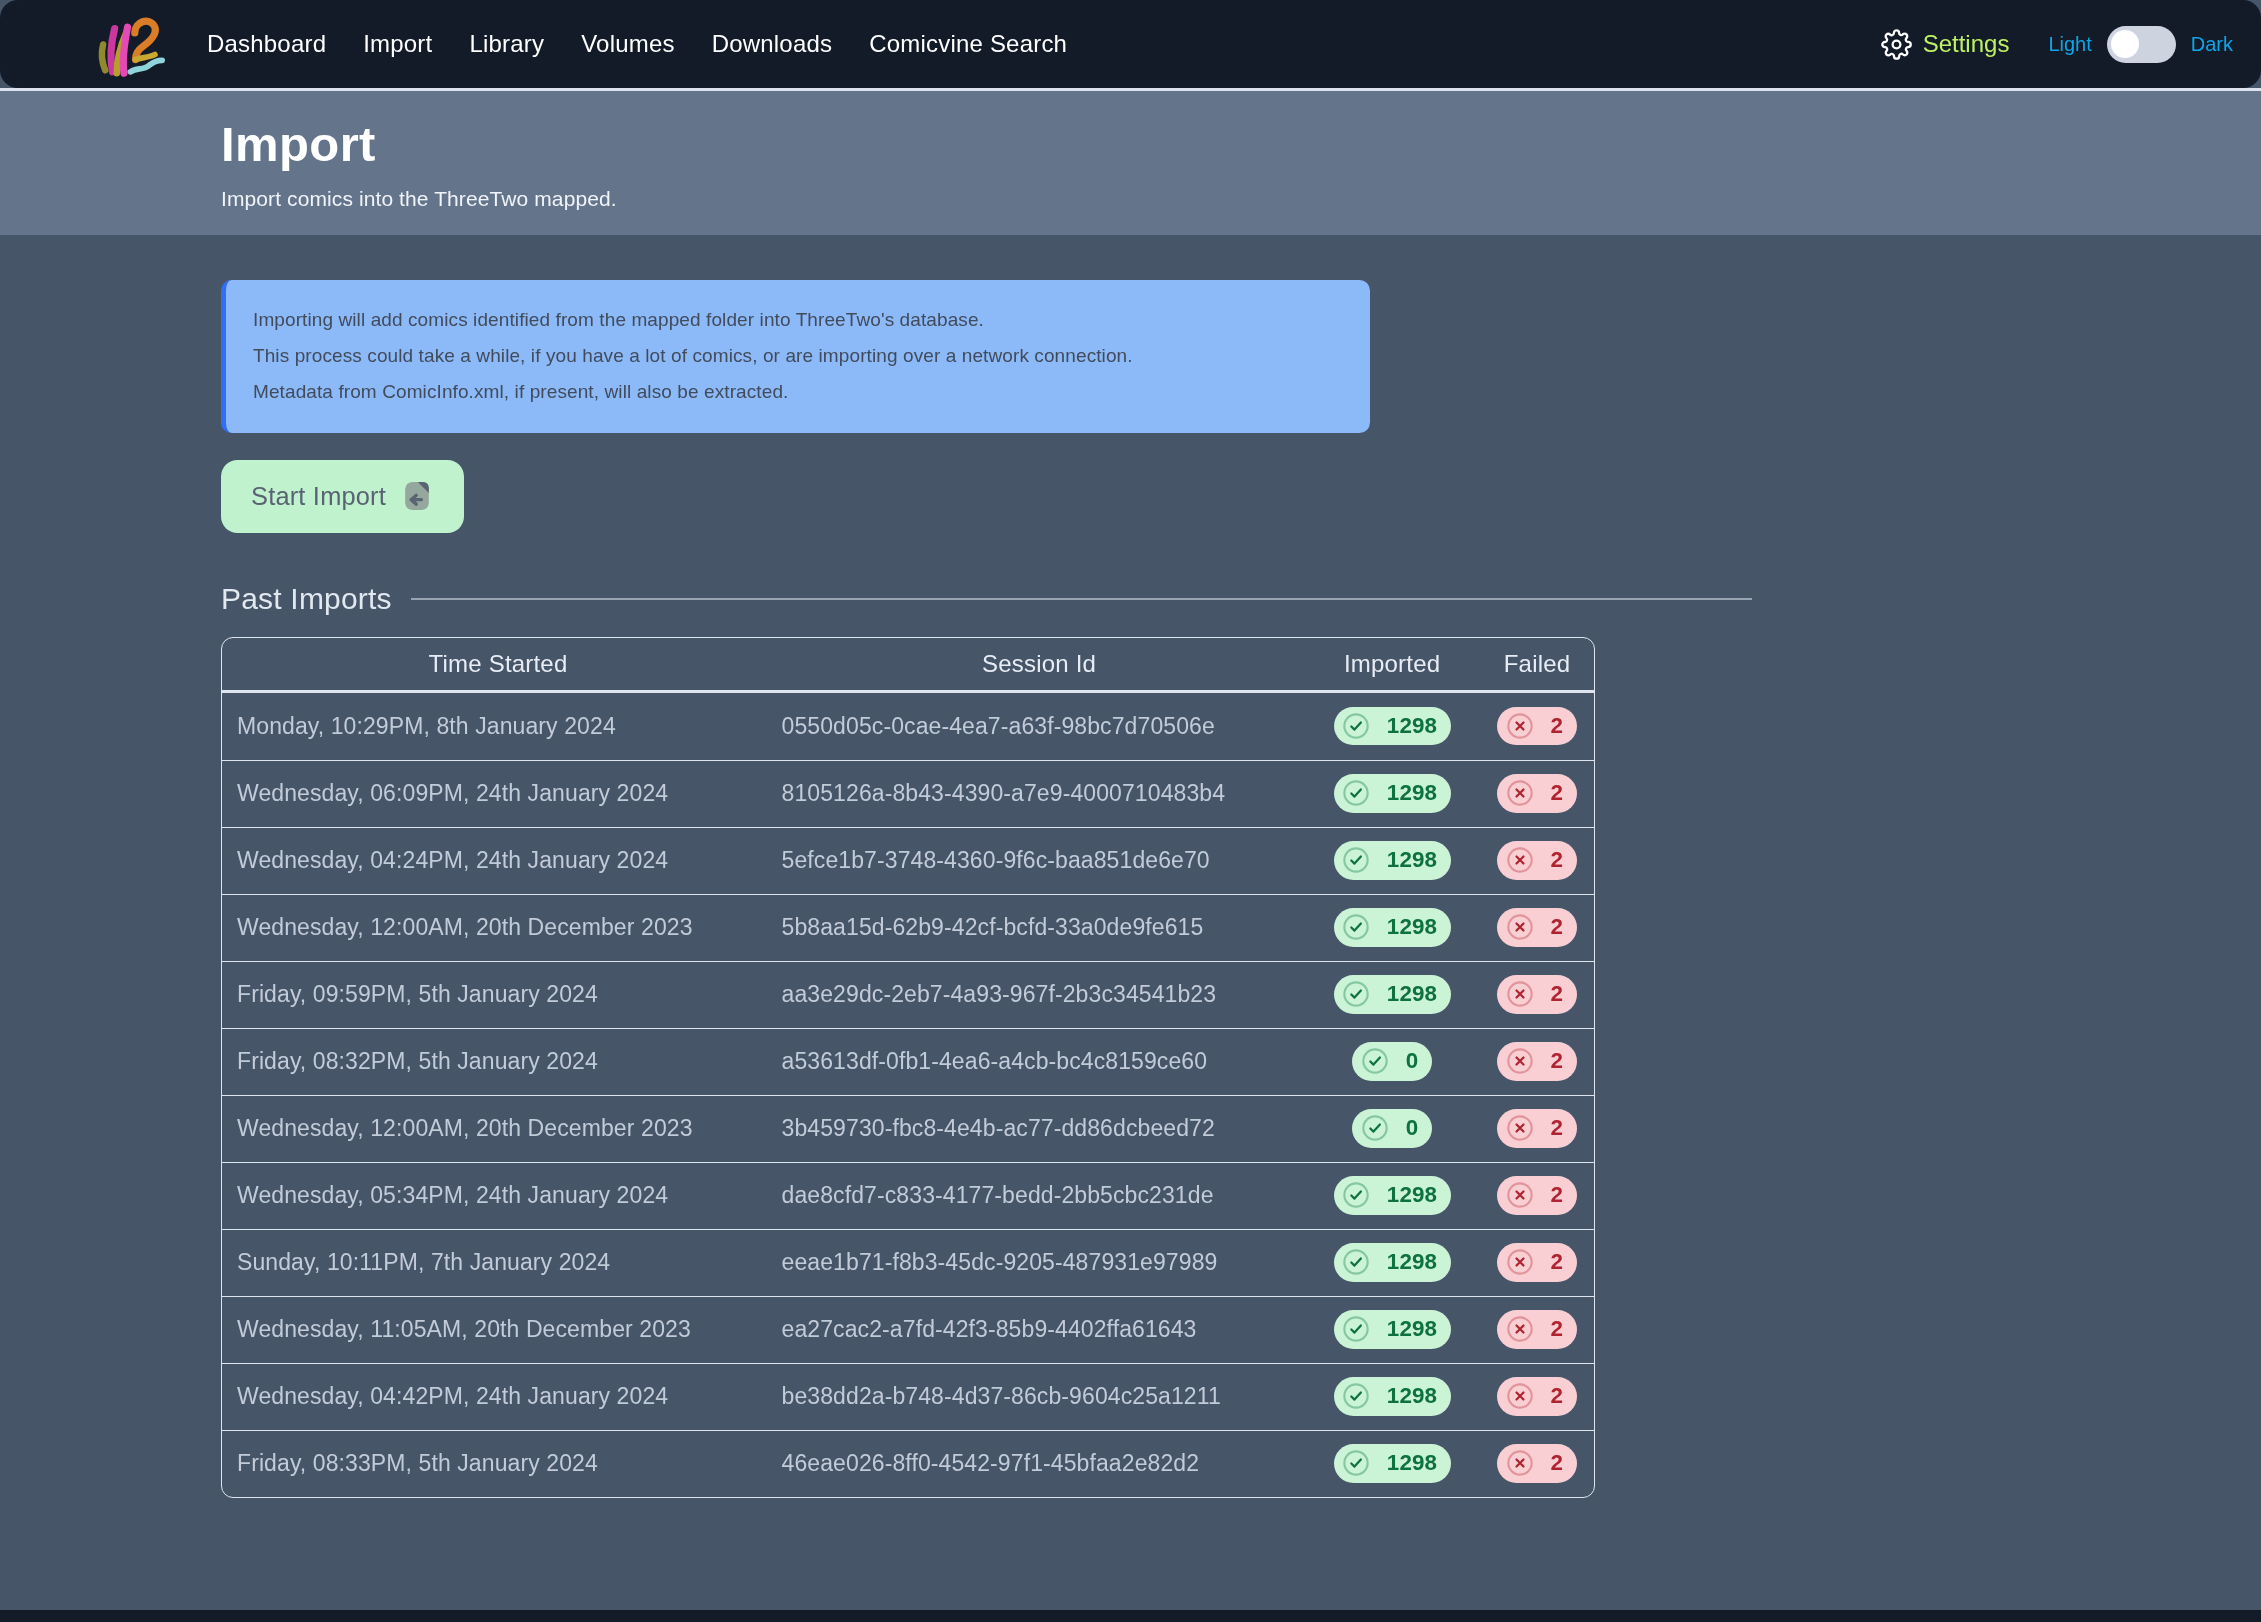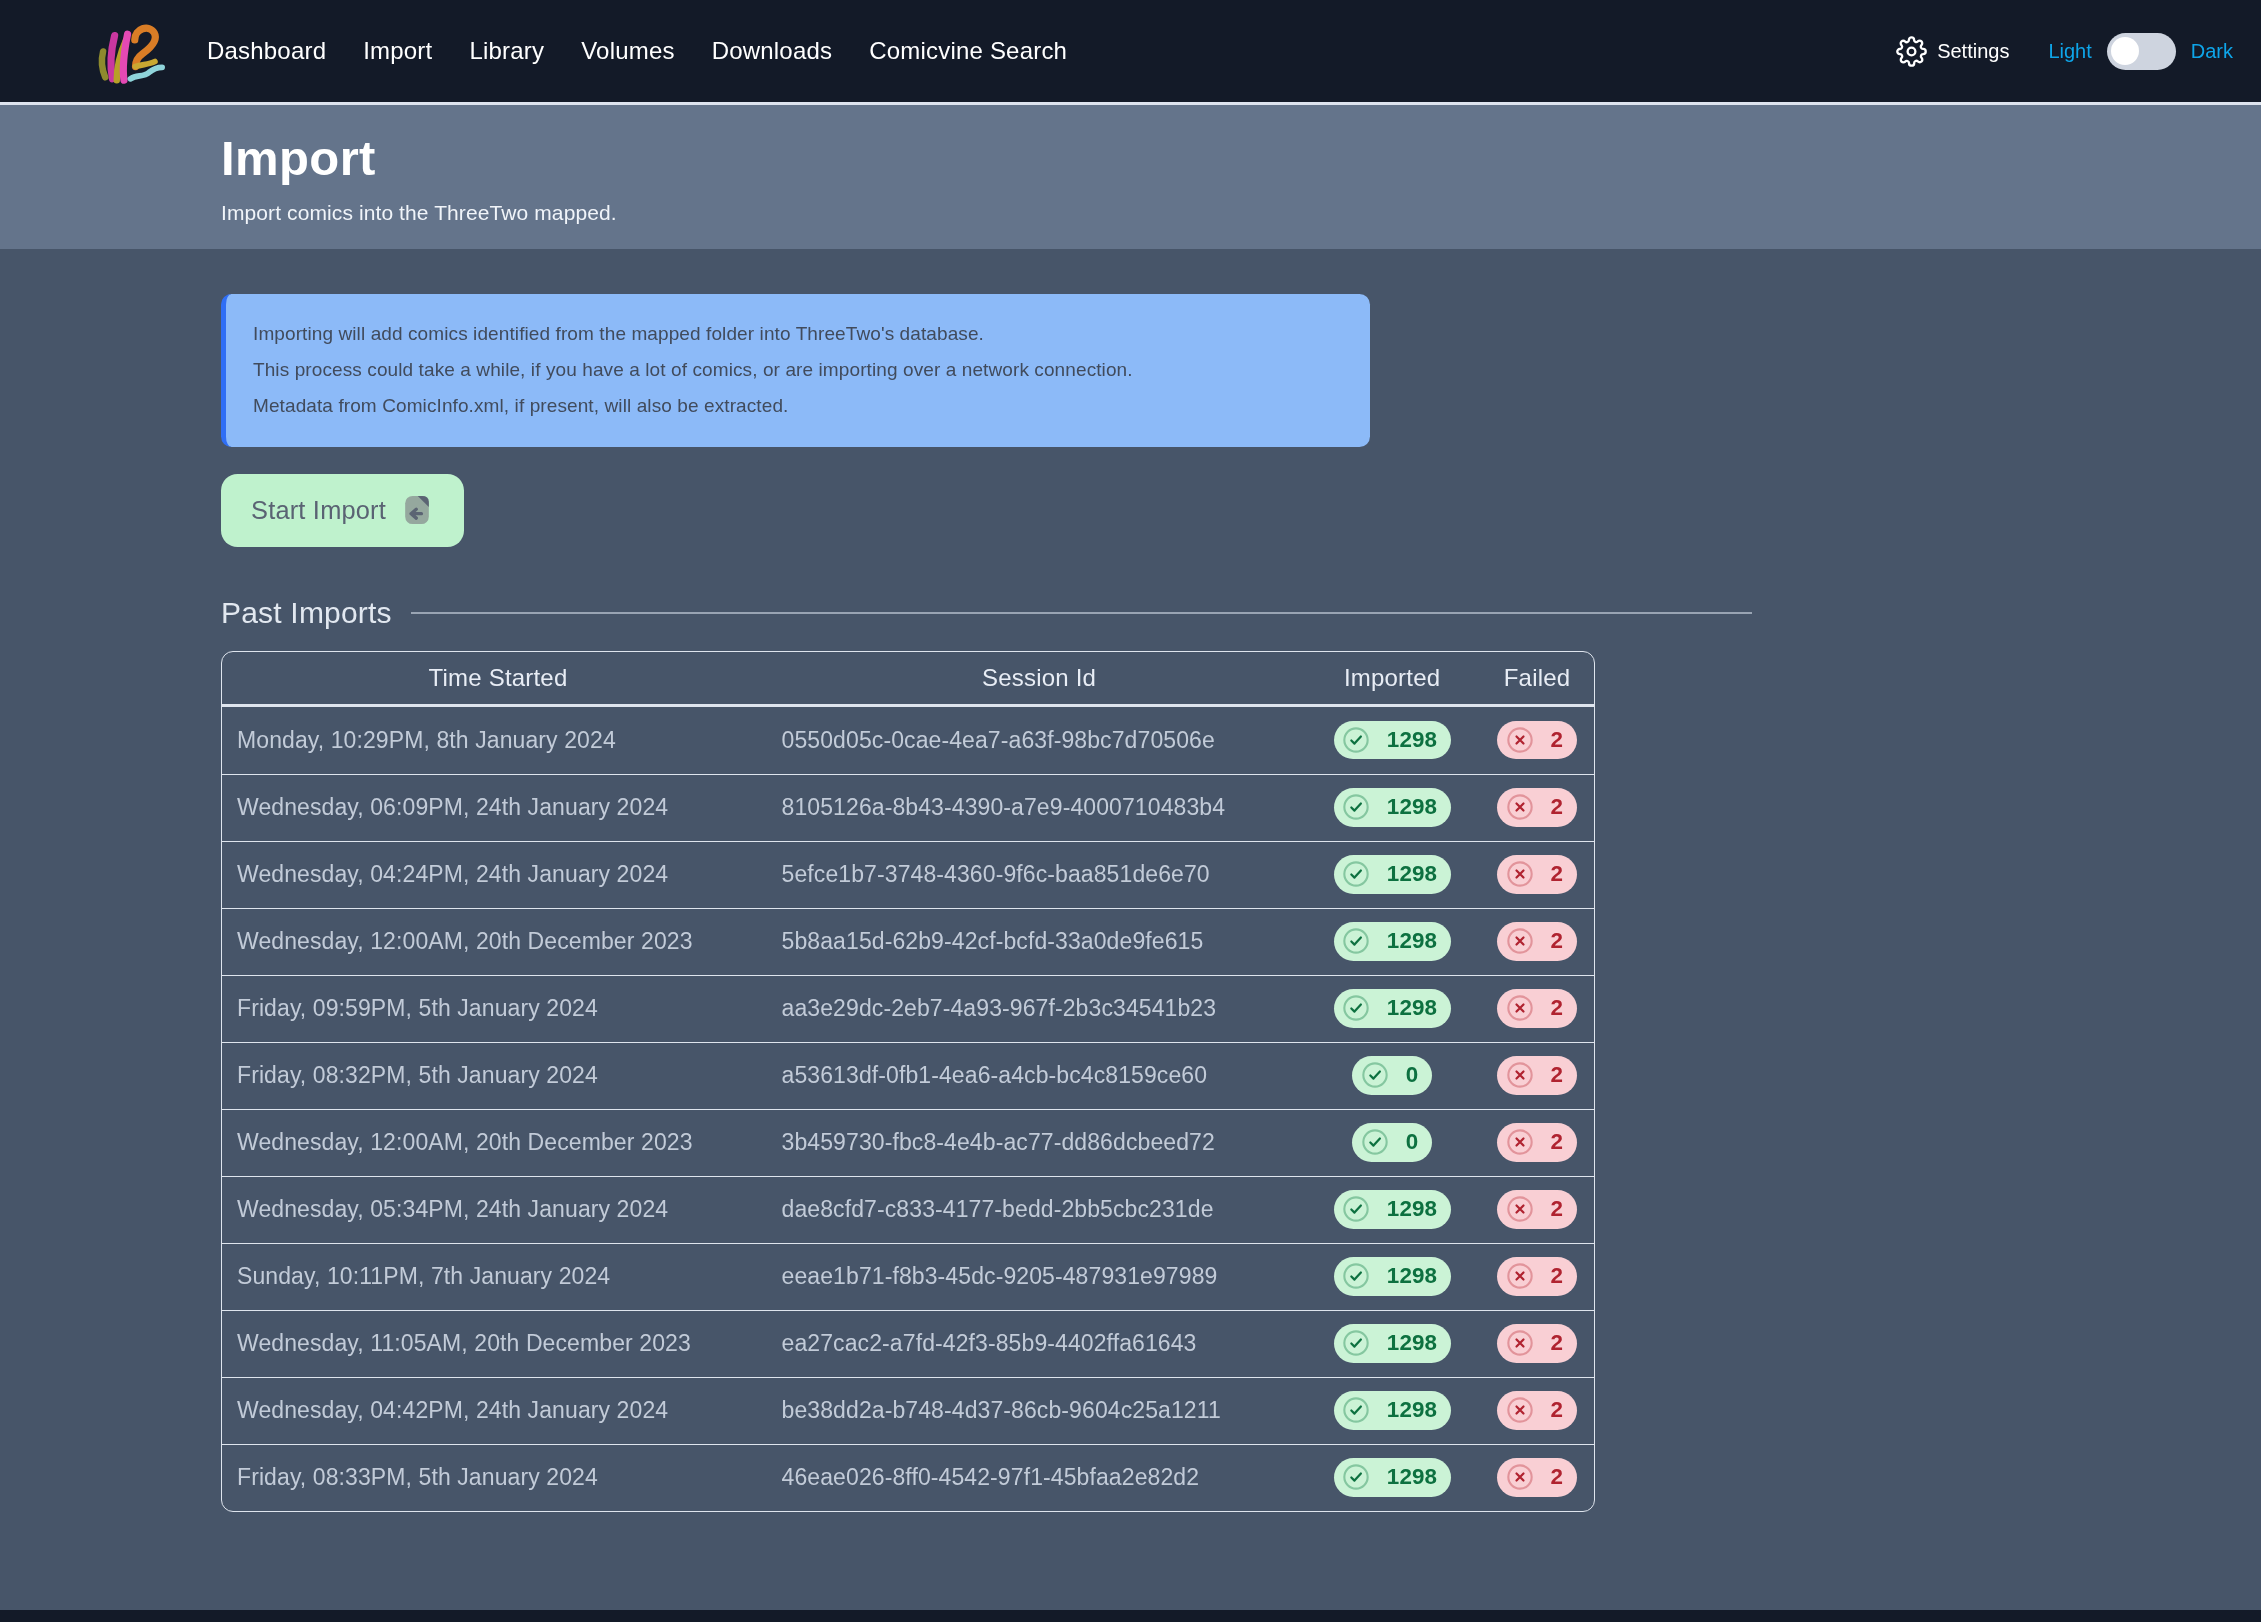--- a/index.html
+++ b/index.html
@@ -5,35 +5,36 @@
   * { margin:0; padding:0; box-sizing:border-box; }
   html,body { width:2261px; height:1623px; overflow:hidden; }
   body {
     font-family:"Liberation Sans", sans-serif;
     background:var(--page-bg,#475569);
     display:flex; flex-direction:column;
   }
 
   
   .navbar {
-    height:102px; flex:0 0 auto;
+    height:88px; flex:0 0 auto;
     background:var(--navbar-bg,#131a28);
     display:flex; align-items:center;
     padding:0 28px 0 93px;
+    border-radius:18px;
   }
   .logo { width:72px; height:78px; display:flex; align-items:center; }
   .nav-links { display:flex; align-items:center; gap:37px; margin-left:42px; }
   .nav-link {
     color:#ffffff; font-size:24px; text-decoration:none; letter-spacing:0.2px;
     cursor:pointer; white-space:nowrap;
   }
   .nav-right { margin-left:auto; display:flex; align-items:center; gap:18px; }
   .settings-link {
-    display:flex; align-items:center; gap:10.5px; color:#ffffff;
-    font-size:20px; text-decoration:none; cursor:pointer;justify-content:flex-end;
+    display:flex; align-items:center; gap:10.5px; color:#bef264;
+    font-size:24px; text-decoration:none; cursor:pointer;justify-content:flex-end;
   }
   .settings-link svg { width:31px; height:31px; }
   .theme-group { display:flex; align-items:center; gap:15px; margin-left:21px; }
   .theme-label { color:#0ea5e9; font-size:20px; }
   .toggle {
     width:69px; height:37px; border-radius:18.7px;
     background:#ced4df; position:relative; cursor:pointer; border:none;
   }
   .toggle-knob {
     position:absolute; left:4.5px; top:4.5px; width:28px; height:28px;

